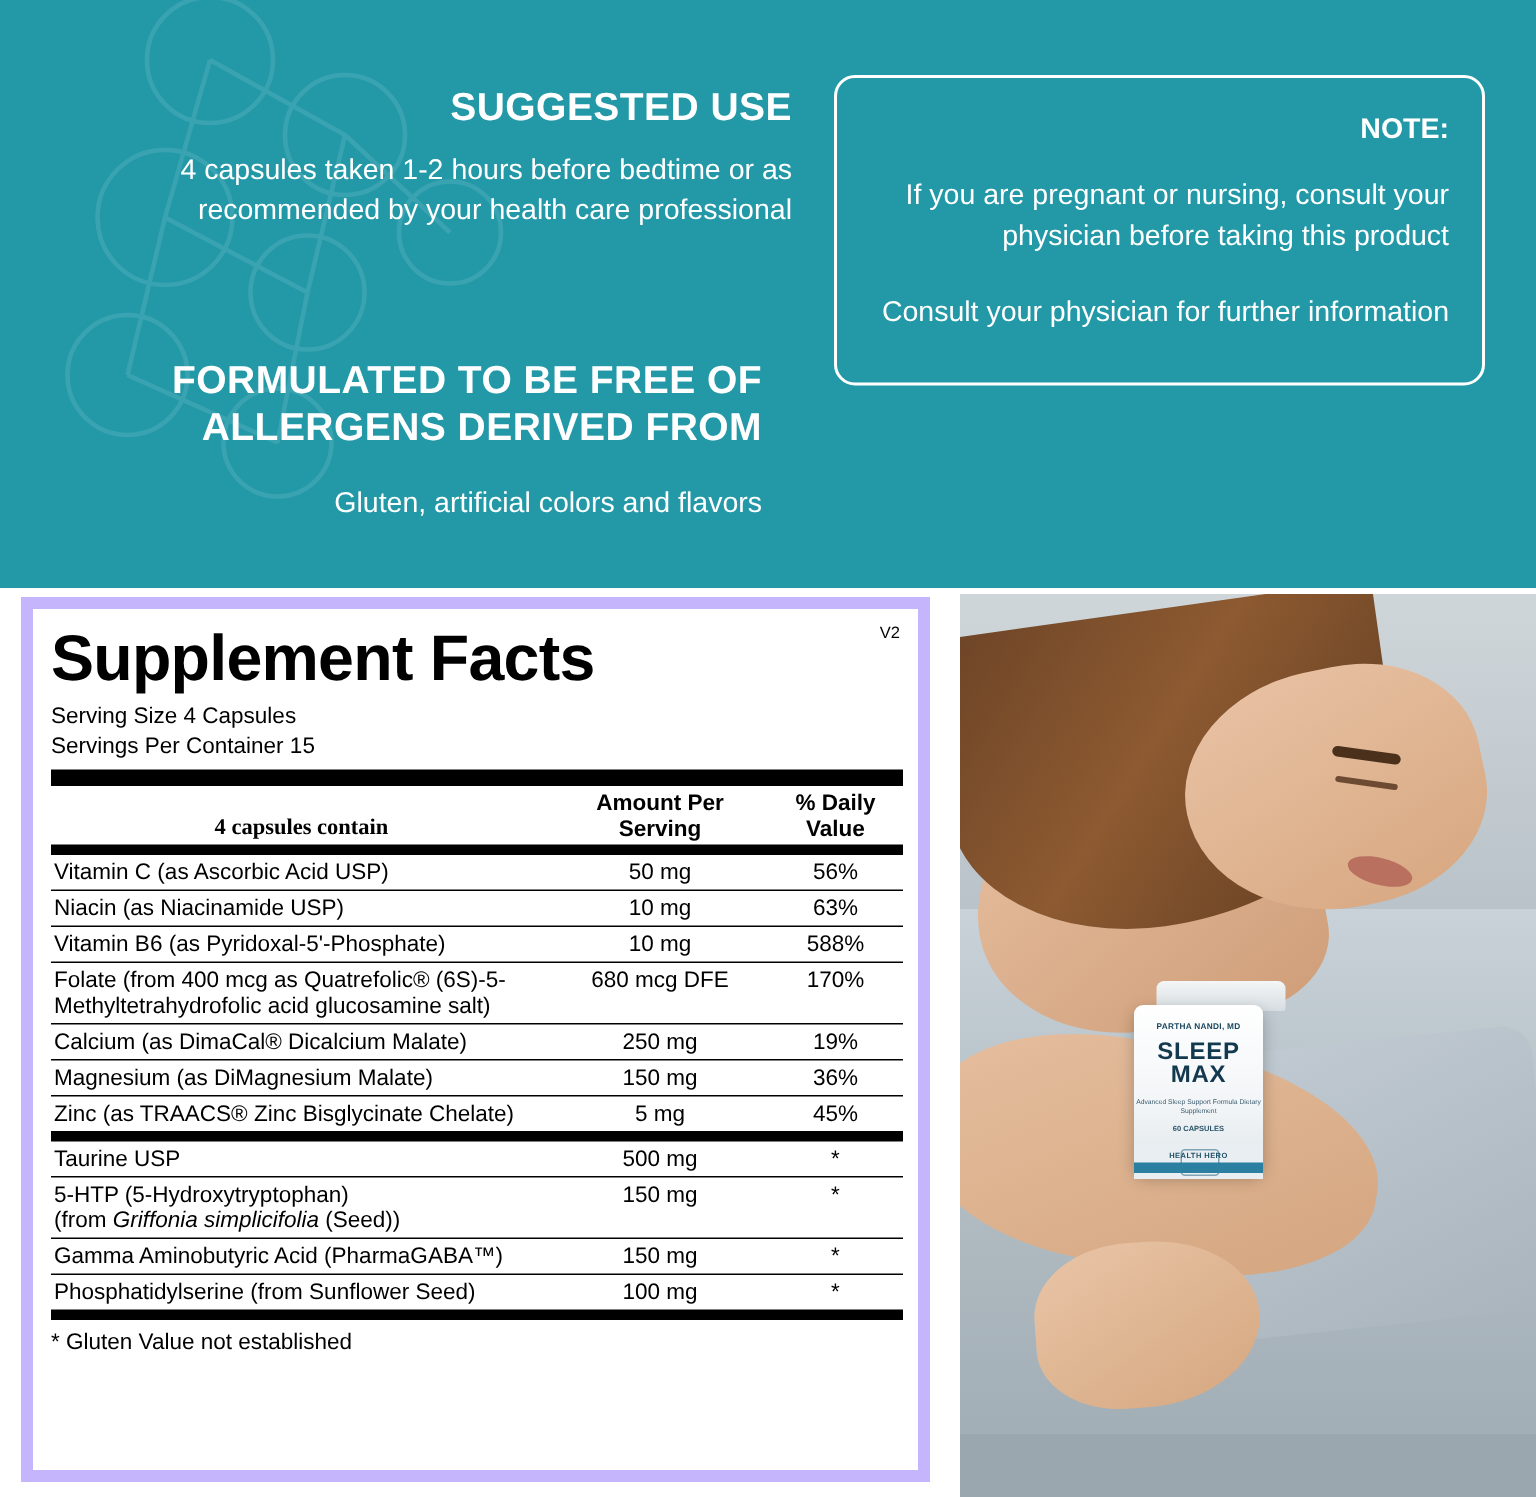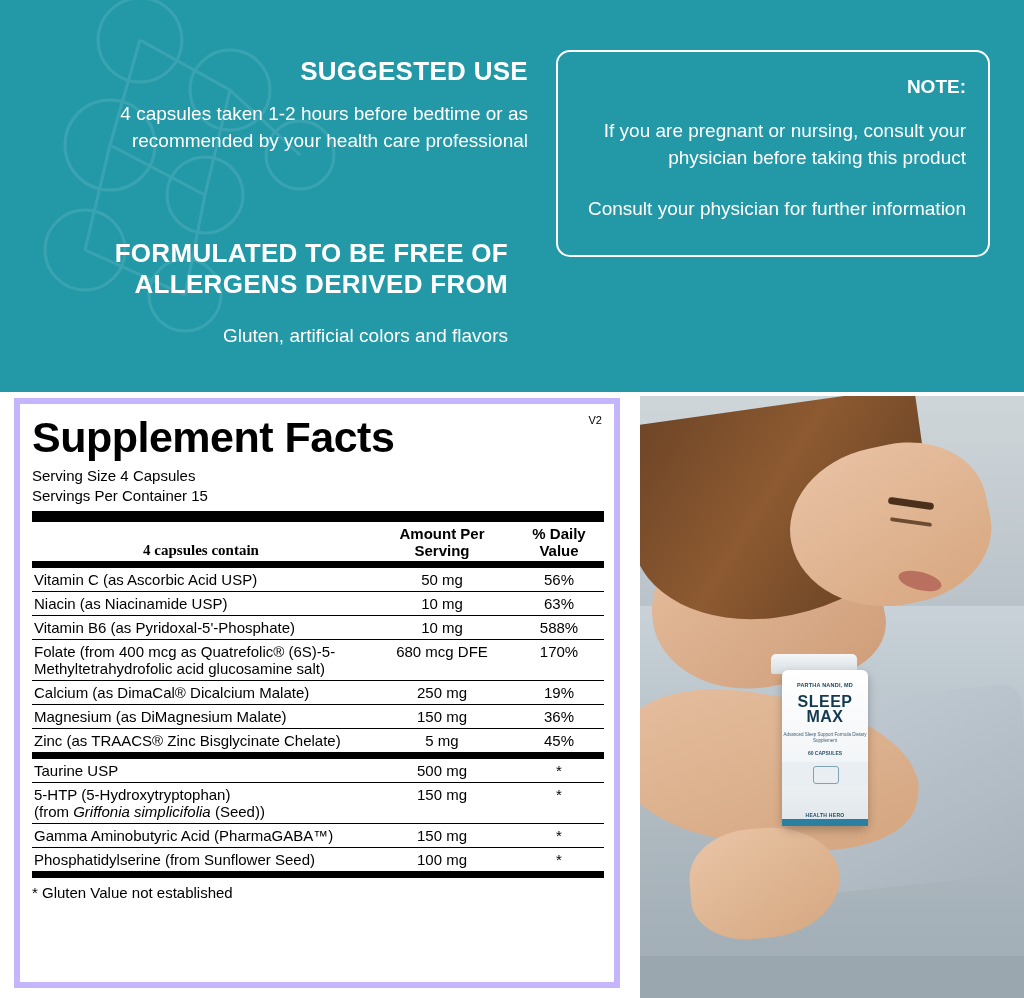--- a/index.html
+++ b/index.html
@@ -88,21 +88,21 @@
   .note-p:last-child { margin-bottom: 0; }
 
   
   .facts-panel {
     position: absolute;
     left: 14px;
     top: 398px;
     width: 606px;
     height: 590px;
     background: #ffffff;
-    border: 6px solid #c4b5fd;
+    border: 8px solid #c4b5fd;
     box-sizing: border-box;
     padding: 8px 10px 0 12px;
     color: #000000;
   }
   .facts-title-row {
     position: relative;
     height: 54px;
   }
   .facts-title {
     font-size: 43px;
@@ -248,22 +248,22 @@
   }
   .hand {
     position:absolute; left:50px; top:432px;
     width:150px; height:110px;
     background: linear-gradient(150deg,#e9c5a7 0%, #d5a77f 100%);
     border-radius: 45% 50% 55% 40%;
     transform: rotate(-4deg);
   }
   
   .bottle {
-    position:absolute; left:142px; top:274px;
-    width:86px; height:156px;
+    position:absolute; left:116px; top:274px;
+    width:86px; height:112px;
     background: linear-gradient(180deg,#ffffff 0%, #f2f5f7 60%, #dfe6ea 100%);
     border-radius: 6px 6px 8px 8px;
     box-shadow: 0 4px 10px rgba(0,0,0,.25);
   }
   .bottle-cap {
     position:absolute; left:131px; top:258px;
     width:86px; height:20px;
     background: linear-gradient(180deg,#f4f6f7 0%, #d6dde1 100%);
     border-radius: 5px 5px 2px 2px;
   }

